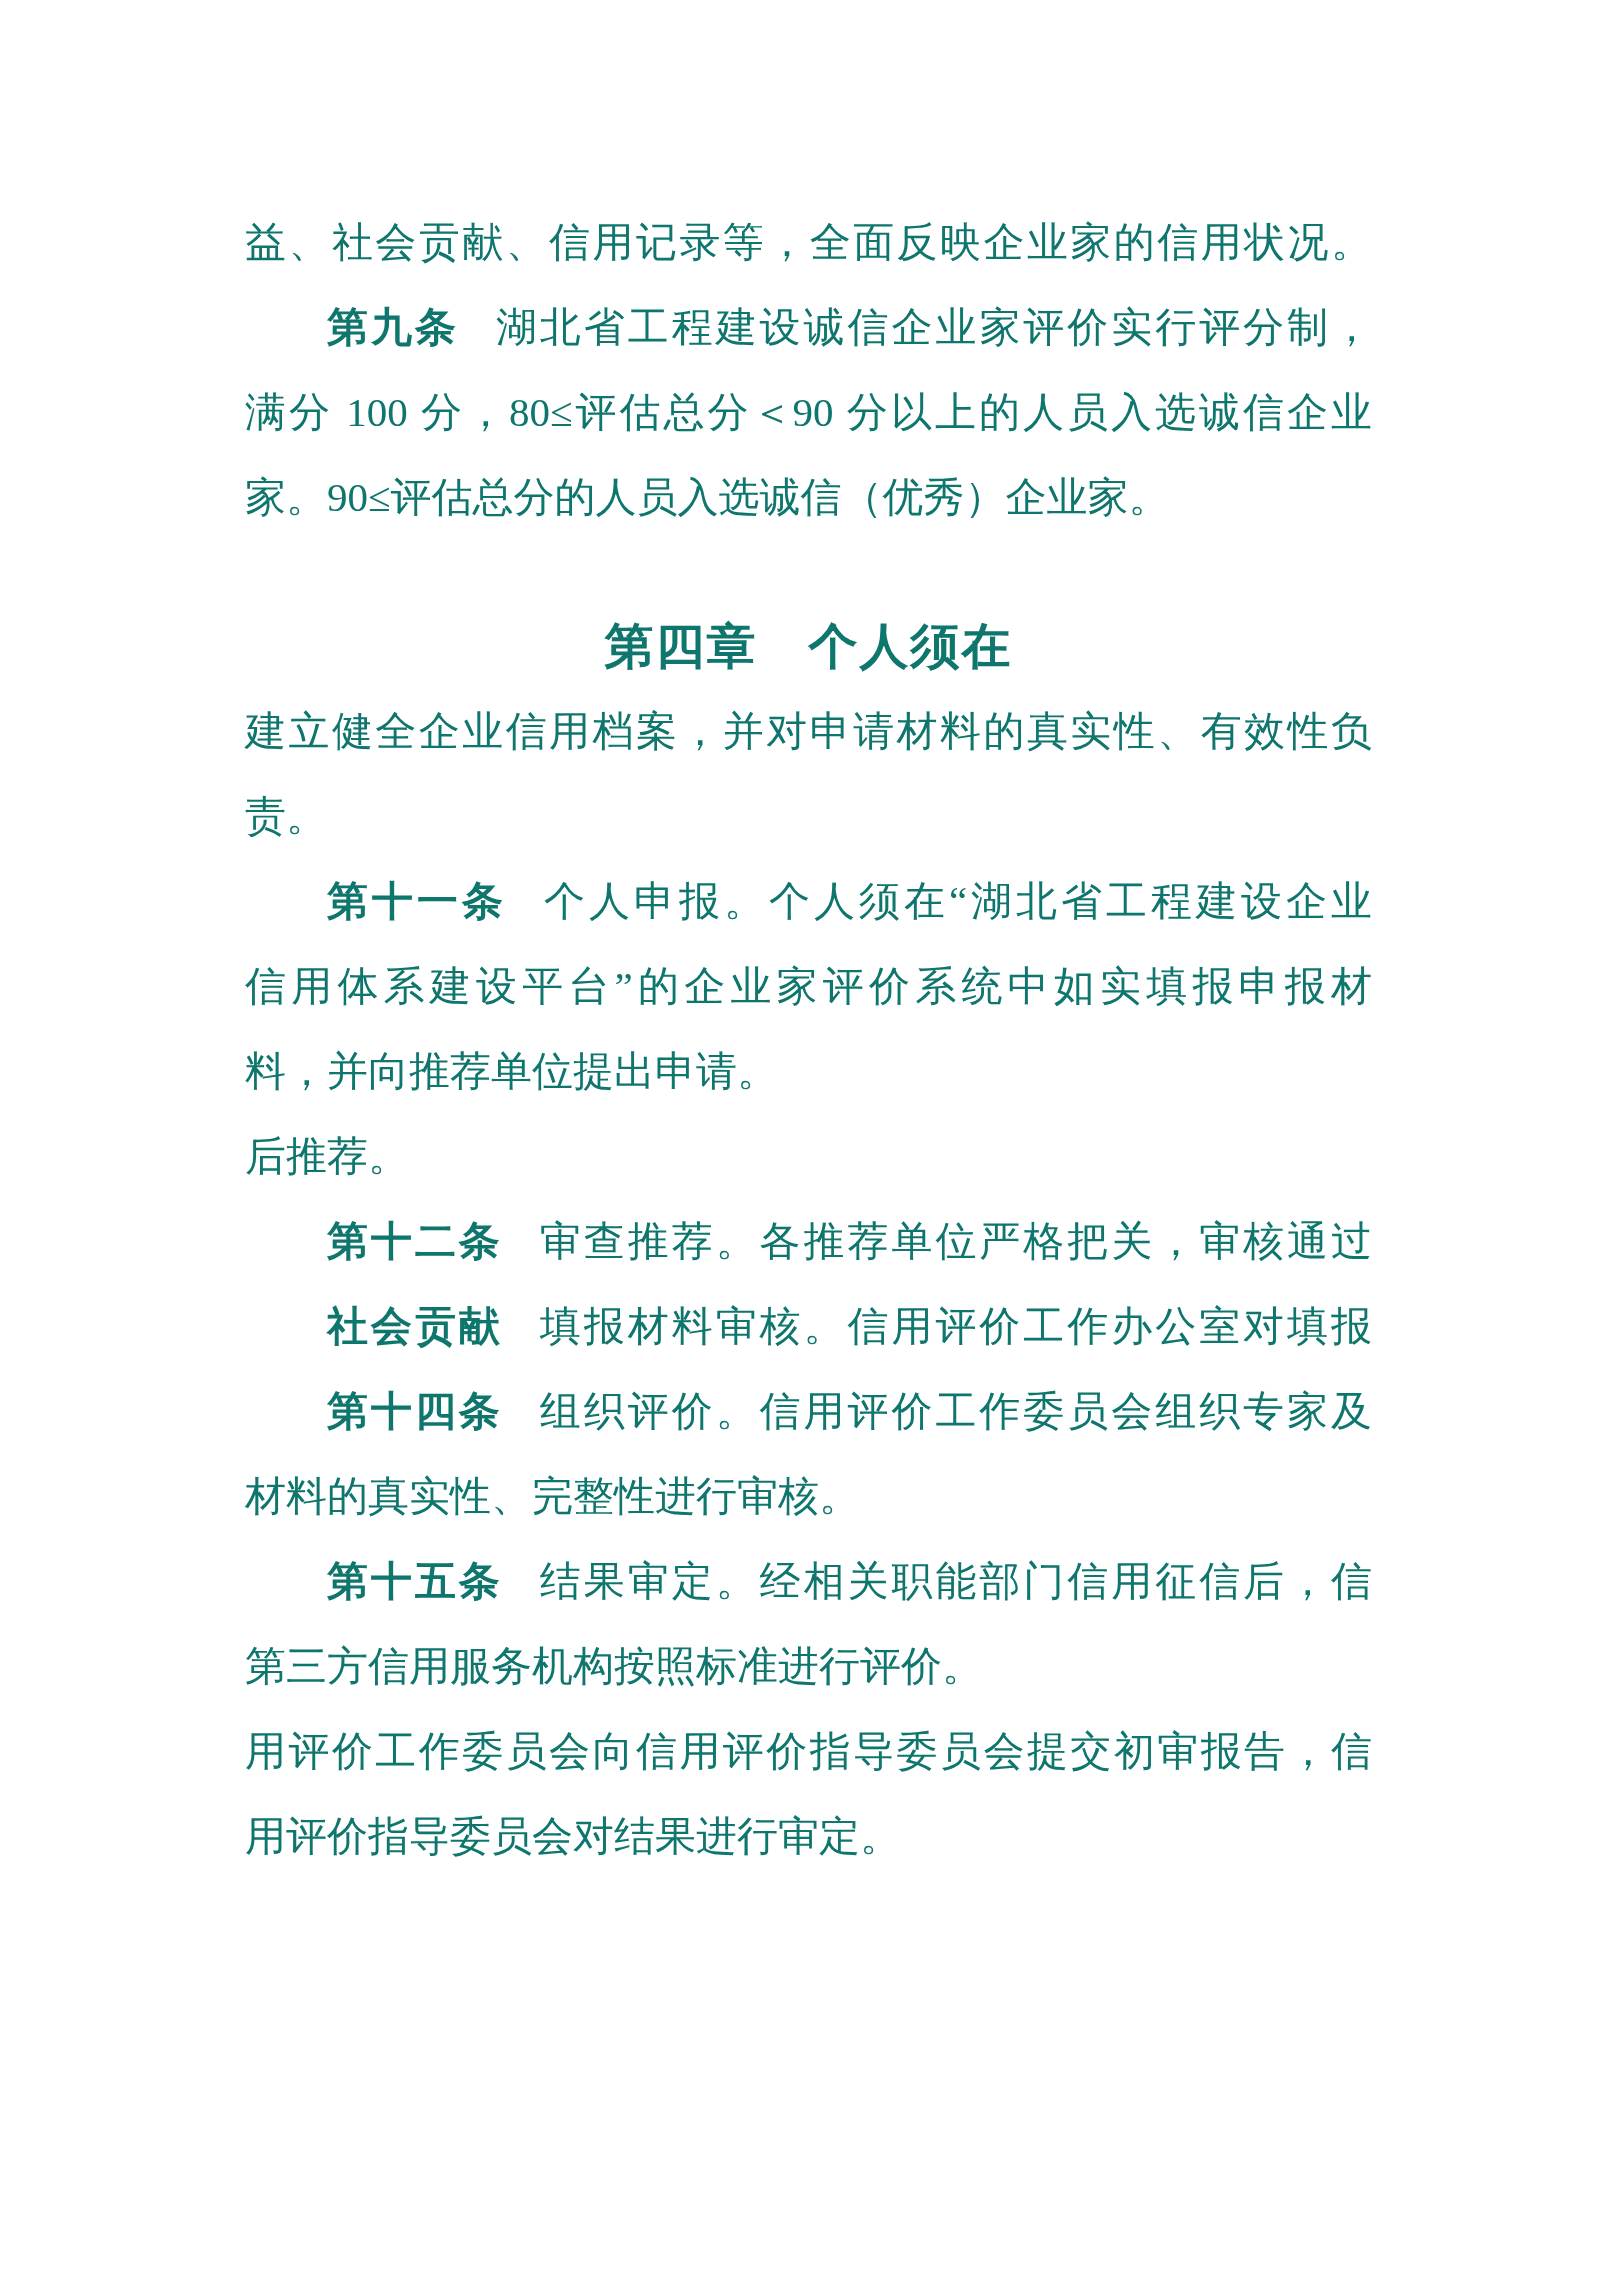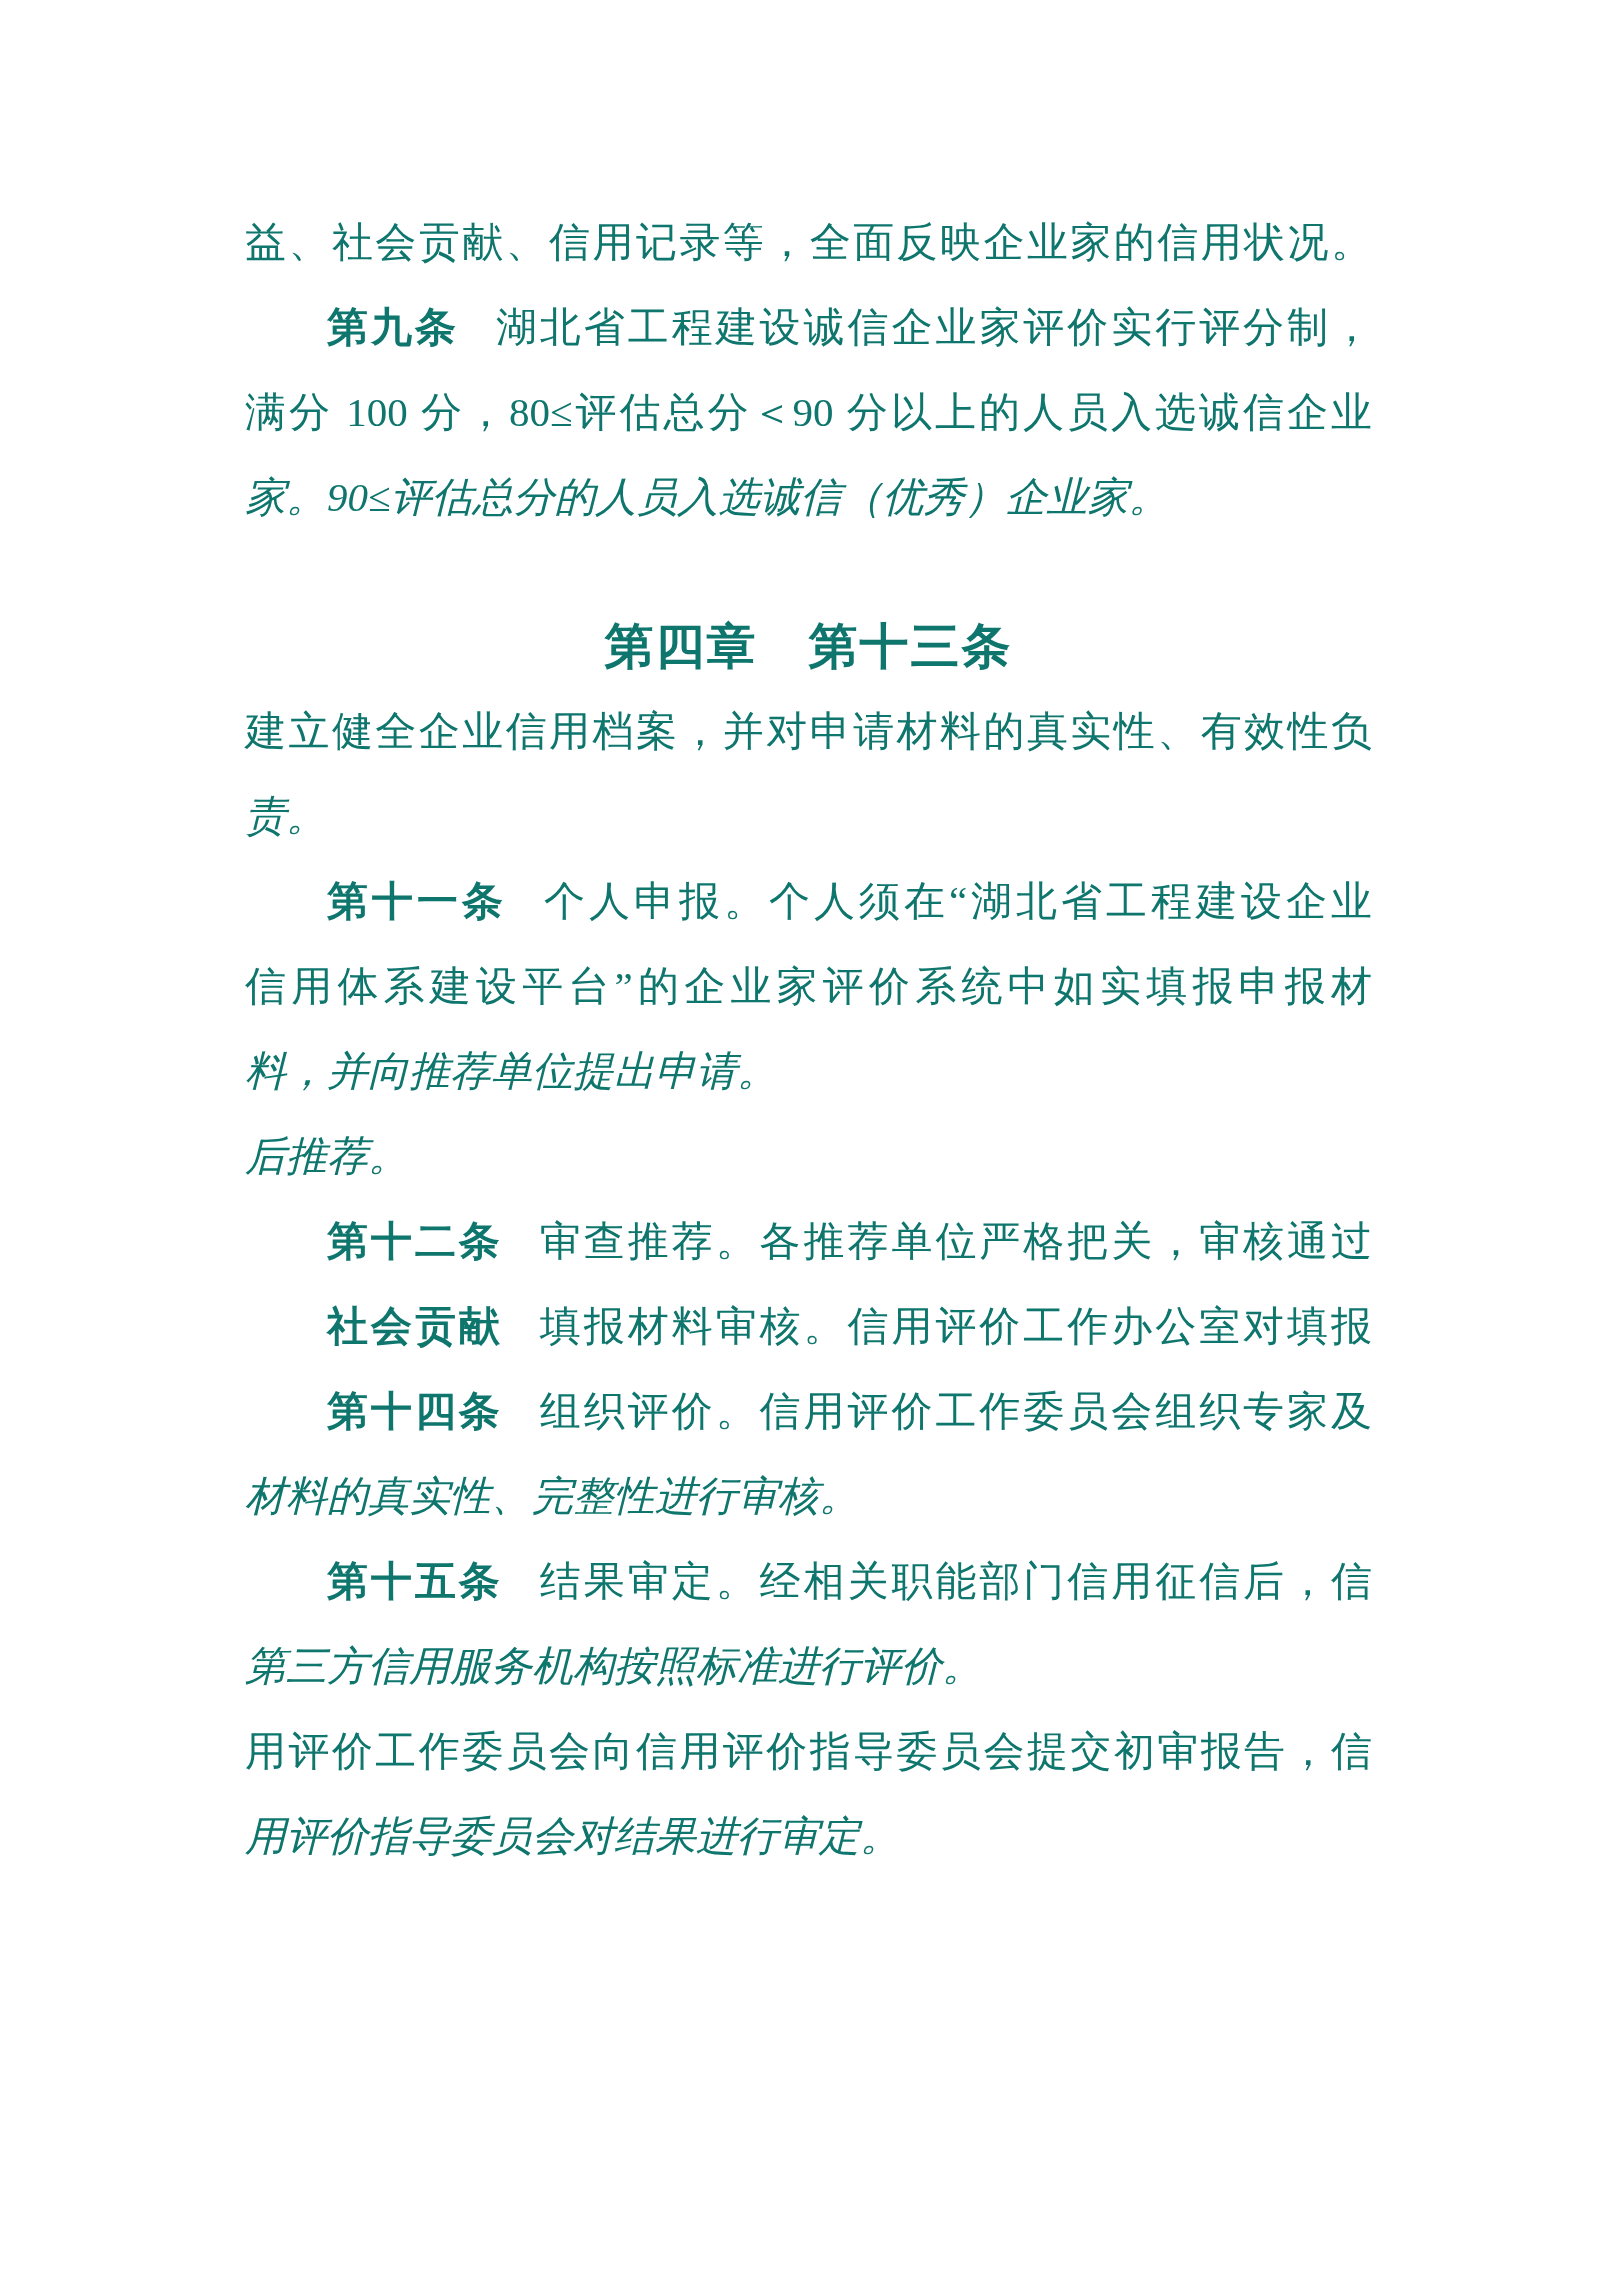--- a/index.html
+++ b/index.html
@@ -35,21 +35,20 @@
     text-align: justify;
     text-align-last: justify;
   }
   .fill-indent {
     text-align: justify;
     text-align-last: justify;
     text-indent: 82px;
   }
   .end {
     text-align: left;
-    font-style: italic;
   }
   .chapter {
     margin-top: 64px;
     text-align: center;
     text-align-last: center;
     font-family: "Liberation Sans", sans-serif;
     font-weight: bold;
     font-size: 49px;
     letter-spacing: 2px;
   }
@@ -60,21 +59,21 @@
 </style>
 </head>
 <body>
 
 <div class="page">
   <div class="content" id="doc-content">
       <div class="line fill">益、社会贡献、信用记录等，全面反映企业家的信用状况。</div>
       <div class="line fill-indent"><b class="article-label">第九条</b><span>湖北省工程建设诚信企业家评价实行评分制，</span></div>
       <div class="line fill">满分 100 分，80≤评估总分＜90 分以上的人员入选诚信企业</div>
       <div class="line end">家。90≤评估总分的人员入选诚信（优秀）企业家。</div>
-      <div class="line chapter">第四章　第十三条</div>
+      <div class="line chapter">第四章　个人须在</div>
       <div class="line fill">建立健全企业信用档案，并对申请材料的真实性、有效性负</div>
       <div class="line end">责。</div>
       <div class="line fill-indent"><b class="article-label">第十一条</b><span>个人申报。个人须在“湖北省工程建设企业</span></div>
       <div class="line fill">信用体系建设平台”的企业家评价系统中如实填报申报材</div>
       <div class="line end">料，并向推荐单位提出申请。</div>
       <div class="line end">后推荐。</div>
       <div class="line fill-indent"><b class="article-label">第十二条</b><span>审查推荐。各推荐单位严格把关，审核通过</span></div>
       <div class="line fill-indent"><b class="article-label">社会贡献</b><span>填报材料审核。信用评价工作办公室对填报</span></div>
       <div class="line fill-indent"><b class="article-label">第十四条</b><span>组织评价。信用评价工作委员会组织专家及</span></div>
       <div class="line end">材料的真实性、完整性进行审核。</div>

